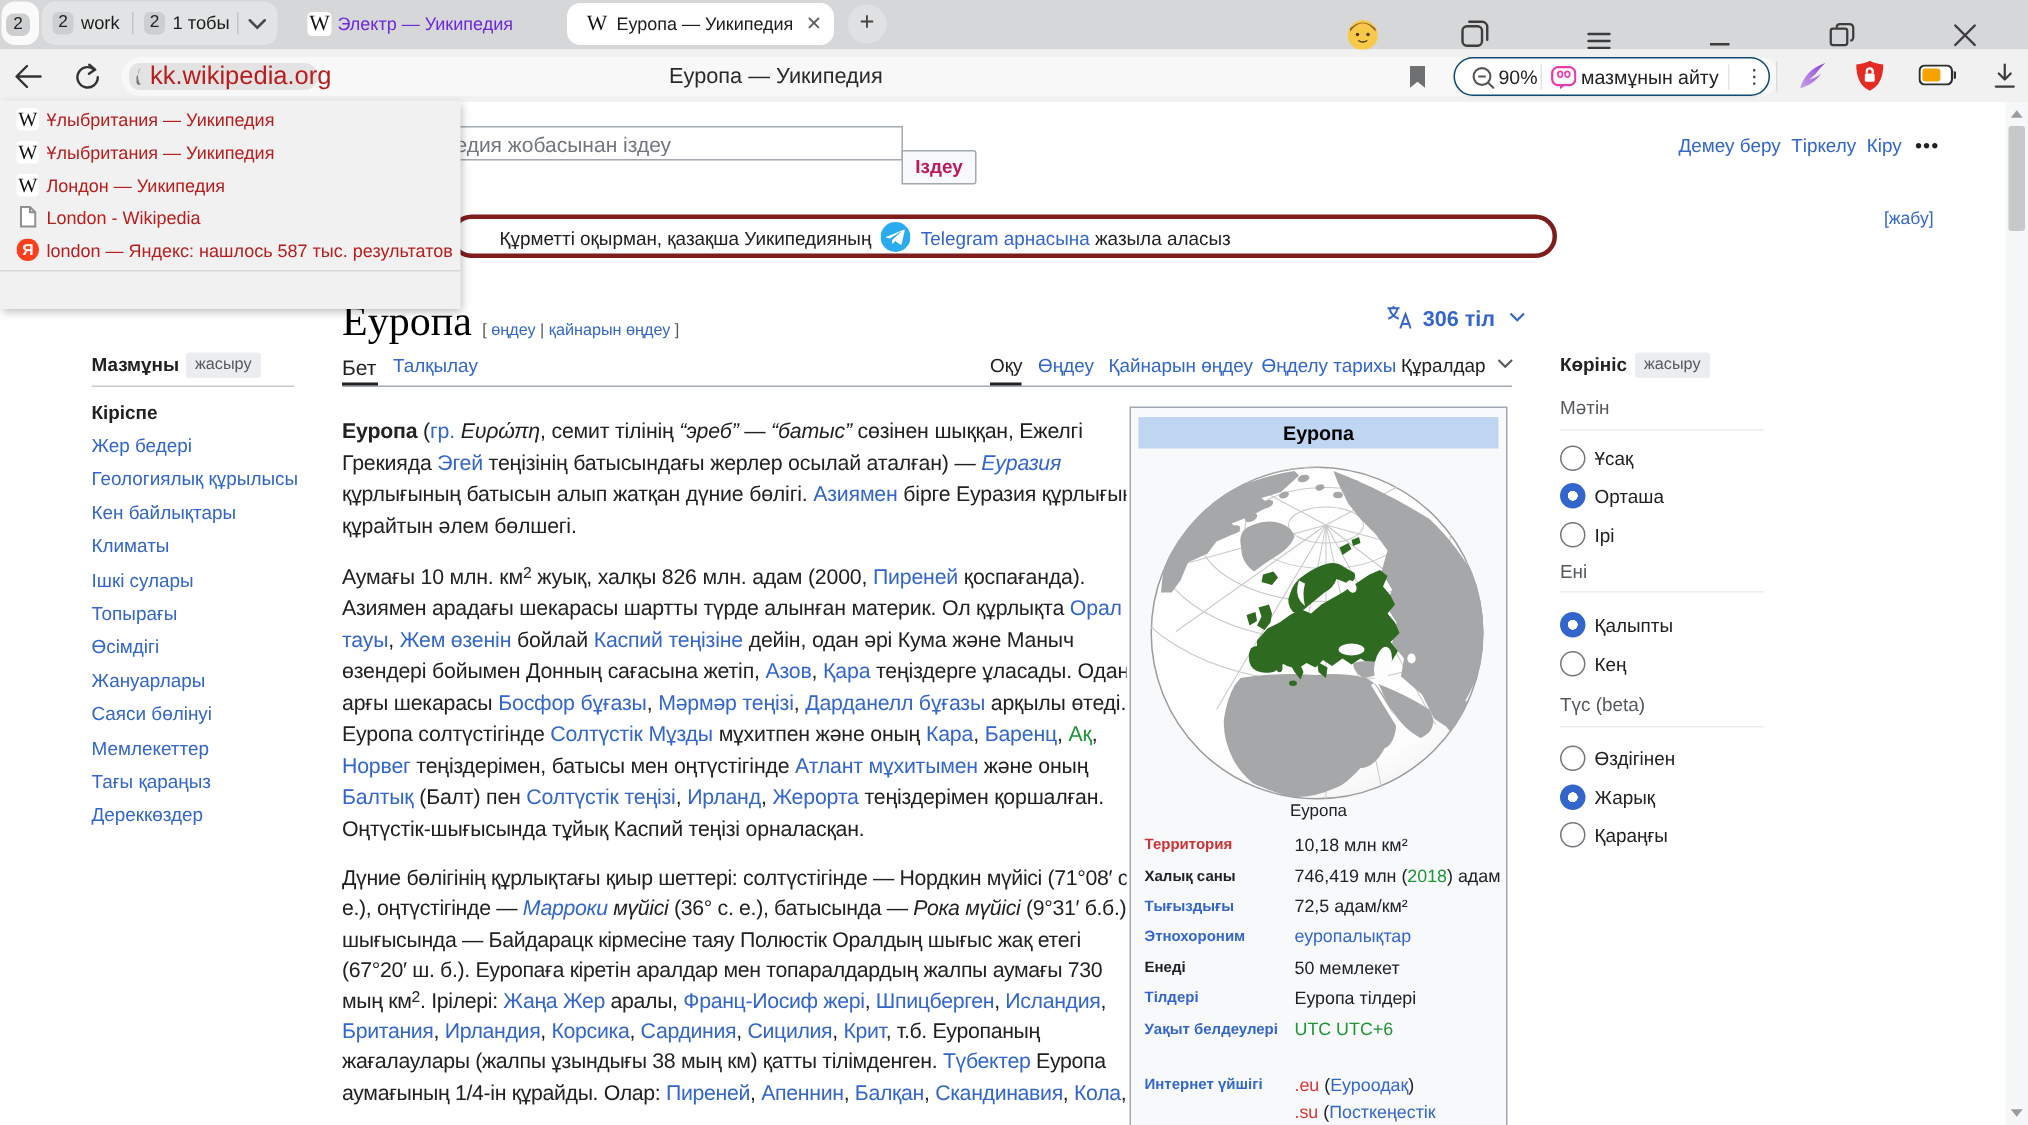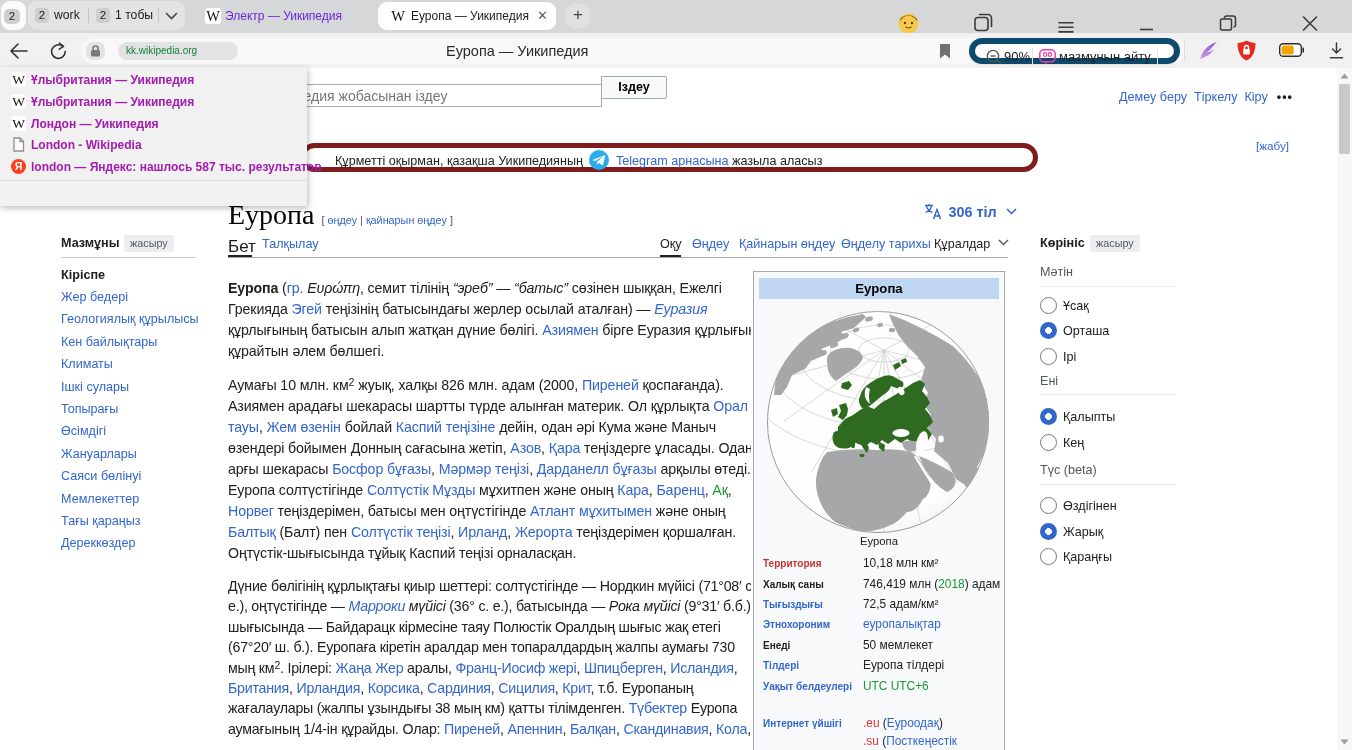--- a/index.html
+++ b/index.html
@@ -25,53 +25,53 @@
 #tab2 .favicon { left:12px; top:6px; }
 #tab2 .ttl { position:absolute; left:33px; top:0; line-height:28px; font-size:12px; color:#1b1b1b; white-space:nowrap; }
 #tab2 .cls { position:absolute; right:8px; top:0; line-height:27px; font-size:13px; color:#5a5f66; }
 #plusbtn { position:absolute; left:565px; top:3px; width:26px; height:26px; background:#e0e1e3; border-radius:13px; text-align:center; line-height:24px; font-size:17px; color:#444; }
 .winic { position:absolute; top:0; height:33px; color:#3c3c3c; }
 
 
 #addrbar { position:absolute; left:0; top:33px; width:1352px; height:35px; background:#f1f1f2; }
 #omni { position:absolute; left:81px; top:5px; width:1105px; height:26px; background:#f8f8f8; border-radius:13px; }
 #lockchip { position:absolute; left:5px; top:4px; width:19px; height:18px; background:#e3e3e4; border-radius:7px; }
-#urlpill { position:absolute; left:37px; top:4px; width:120px; height:18px; background:#e3e3e4; border-radius:9px; font-size:10px; color:#15803d; line-height:18px; padding-left:8px; }
+#urlpill { position:absolute; left:11px; top:4px; width:120px; height:18px; background:#e3e3e4; border-radius:9px; font-size:17px; color:#b91c1c; line-height:18px; padding-left:8px; }
 #pagetitle { position:absolute; left:365px; top:0; line-height:26px; font-size:14.5px; color:#2a2a2a; }
-#zoompill { position:absolute; left:888px; top:0; width:211px; height:26px; background:#fff; border:6px solid #0c4a6e; border-radius:13px; box-shadow:0 1px 2px rgba(0,0,0,0.06); }
+#zoompill { position:absolute; left:888px; top:0; width:211px; height:26px; background:#fff; border:1px solid #0c4a6e; border-radius:13px; box-shadow:0 1px 2px rgba(0,0,0,0.06); }
 
 
 #page { position:absolute; left:0; top:68px; width:1337px; height:682px; background:#fff; font-size:12.6px; color:#202122; }
 #page a { color:#3366cc; }
 
 #wsearch { position:absolute; left:255px; top:16px; width:347px; height:23px; border:1px solid #a2a9b1; border-radius:2px 0 0 2px; padding:0 8px 0 10px; font-family:"Liberation Sans",sans-serif; font-size:14px; color:#202122; background:#fff; outline:none; }
 #wsearch::placeholder { color:#72777d; opacity:1; }
-#wsearchbtn { position:absolute; left:601px; top:8px; width:66px; height:23px; border:1px solid #a2a9b1; background:#f8f9fa; font-size:12.6px; font-weight:bold; color:#000000; text-align:center; line-height:21px; border-radius:0 2px 2px 0; }
-#banner { position:absolute; left:300px; top:75px; width:738px; height:29px; border:5px solid #7f1d1d; border-radius:15px; line-height:27px; padding-left:30px; font-size:12.6px; color:#202122; white-space:nowrap; }
+#wsearchbtn { position:absolute; left:601px; top:32px; width:50px; height:23px; border:1px solid #a2a9b1; background:#f8f9fa; font-size:12.6px; font-weight:bold; color:#be185d; text-align:center; line-height:21px; border-radius:0 2px 2px 0; }
+#banner { position:absolute; left:300px; top:75px; width:738px; height:29px; border:3px solid #7f1d1d; border-radius:15px; line-height:27px; padding-left:30px; font-size:12.6px; color:#202122; white-space:nowrap; }
 .para { position:absolute; left:228px; width:523px; overflow:hidden; font-size:14.2px; line-height:21px; color:#202122; white-space:nowrap; letter-spacing:-0.12px; }
 .para sup { font-size:10.5px; vertical-align:4px; line-height:0; }
 .pillbtn { position:absolute; background:#ebedf0; border-radius:2px; font-size:10.8px; color:#54595d; padding:2.5px 6px 3px; height:17px; line-height:11.5px; }
 #infobox { position:absolute; left:753px; top:203px; width:252px; height:547px; background:#f8f9fa; border:1px solid #a2a9b1; font-size:12.2px; }
 #ibhead { position:absolute; left:5px; top:6px; width:240px; height:21px; background:#bed6f2; font-weight:bold; font-size:13.2px; text-align:center; line-height:21px; color:#000; }
 #ibglobe { position:absolute; left:5px; top:31px; width:240px; height:232px; }
 #ibcap { position:absolute; left:0; top:263px; width:250px; text-align:center; font-size:11.3px; color:#202122; }
 .ibrow { position:absolute; left:0; width:250px; }
 .ibl { position:absolute; left:9px; top:0; width:100px; font-weight:bold; font-size:10px; line-height:17.3px; }
 .ibv { position:absolute; left:109px; top:0; width:141px; font-size:11.9px; line-height:17.8px; white-space:nowrap; }
 .asec { position:absolute; left:1040px; font-size:12.6px; color:#54595d; }
 .aline { position:absolute; left:1040px; width:136px; height:1px; background:#eaecf0; }
 .aopt { position:absolute; left:1040px; font-size:12.6px; color:#202122; height:18px; line-height:18px; }
 .radio { display:inline-block; width:17px; height:17px; border-radius:50%; border:1px solid #72777d; background:#fff; margin-right:6px; vertical-align:-4px; }
 .radio.sel { border:none; background:radial-gradient(circle, #fff 0 3.2px, #2a4b8d00 0), #36c; background:radial-gradient(circle, #ffffff 3.2px, #3366cc 3.4px); }
 
 
 #dropdown { position:absolute; left:0; top:67px; width:307px; height:139px; background:#f1f1f1; box-shadow:1px 2px 6px rgba(0,0,0,0.28); z-index:50; }
 .drow { position:absolute; left:0; width:307px; height:22px; }
 .drow .ic { position:absolute; left:11px; top:3px; width:15px; height:15px; }
-.drow .tx { position:absolute; left:31px; top:0; line-height:22px; font-size:12px; color:#a21caf; white-space:nowrap;font-weight:bold; }
+.drow .tx { position:absolute; left:31px; top:0; line-height:22px; font-size:12px; color:#b91c1c; white-space:nowrap; }
 .wic { background:#fff; border-radius:3px; font-family:"Liberation Serif",serif; font-size:13.5px; line-height:15px; text-align:center; color:#111; }
 
 
 #sbar { position:absolute; left:1337px; top:68px; width:15px; height:682px; background:#f6f7f8; }
 #sthumb { position:absolute; left:2px; top:16px; width:11px; height:70px; background:#c6c8ca; border-radius:2px; }
 </style>
 </head>
 <body>
 
 <div id="tabbar">
@@ -227,21 +227,21 @@
         <path d="M1 1.5 H9 M5 0 V1.5 M2.5 1.5 C2.5 4.5 5.5 7.5 8.5 8.5 M7.5 1.5 C7.5 4.5 4.5 7.5 1.5 8.5" stroke="#36c" stroke-width="1.3" fill="none"></path>
         <path d="M9.5 15 L13 5.5 L16.5 15 M10.8 12 H15.2" stroke="#36c" stroke-width="1.4" fill="none"></path>
       </svg>
     <span style="color:#36c;font-weight:bold;font-size:14.4px;">&nbsp;306 тіл</span>
     <svg style="vertical-align:2px;margin-left:6px;" width="11" height="7" viewBox="0 0 11 7">
         <path d="M1 1 L5.5 5.5 L10 1" stroke="#36c" stroke-width="1.5" fill="none"></path>
       </svg>
   </div>
 
   <div class="abs" style="left:228px;top:188.5px;width:780px;height:1px;background:#a2a9b1;"></div>
-  <div class="abs" style="left:228px;top:169px;font-size:17px;color:#202122;">Бет</div>
+  <div class="abs" style="left:228px;top:169px;font-size:14px;color:#202122;">Бет</div>
   <div class="abs" style="left:228px;top:186.5px;width:24px;height:2.5px;background:#202122;"></div>
   <a class="abs" style="left:262px;top:169px;font-size:12.6px;">Талқылау</a>
   <div class="abs" style="left:660px;top:169px;font-size:12.6px;color:#202122;">Оқу</div>
   <div class="abs" style="left:660px;top:186.5px;width:21px;height:2.5px;background:#202122;"></div>
   <a class="abs" style="left:692px;top:169px;font-size:12.6px;">Өңдеу</a>
   <a class="abs" style="left:739px;top:169px;font-size:12.6px;">Қайнарын өңдеу</a>
   <a class="abs" style="left:841px;top:169px;font-size:12.6px;">Өңделу тарихы</a>
   <div class="abs" style="left:934px;top:169px;font-size:12.6px;color:#202122;">Құралдар
     <svg style="vertical-align:2px;margin-left:4px;" width="11" height="7" viewBox="0 0 11 7">
         <path d="M1 1 L5.5 5.5 L10 1" stroke="#54595d" stroke-width="1.4" fill="none"></path>

